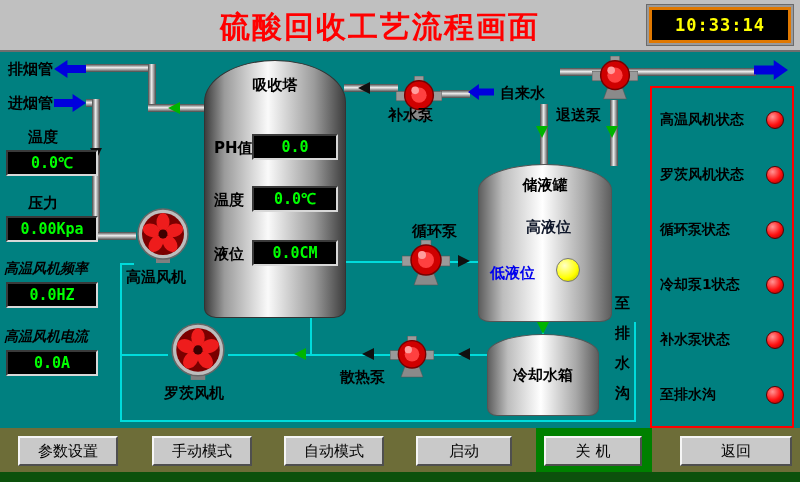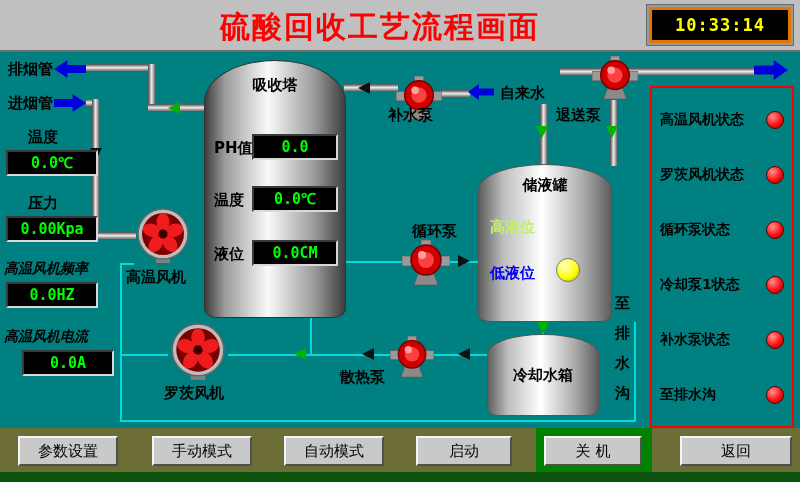--- a/index.html
+++ b/index.html
@@ -67,21 +67,21 @@
   .btnbar { position:absolute; left:0; top:428px; width:800px; height:44px; background:#6d6d38; z-index:2; }
   .green-pad { position:absolute; left:536px; top:428px; width:116px; height:44px; background:#008000; z-index:3; }
   .hmi-btn { position:absolute; top:436px; height:30px; background:#c9c9c9; color:#000; font-size:15px;
              font-family:"DejaVu Sans","Liberation Sans",sans-serif; z-index:4; cursor:pointer;
              border-top:2px solid #f5f5f5; border-left:2px solid #f5f5f5;
              border-bottom:2px solid #4f4f4f; border-right:2px solid #4f4f4f; }
   .bottom-strip { position:absolute; left:0; top:472px; width:800px; height:10px; background:#0c510c; z-index:2; }
 
   .drain { position:absolute; left:613px; top:288px; width:19px; font-size:15px; font-weight:bold; color:#000;
            line-height:30px; text-align:center; word-break:break-all; z-index:4; }
-  .red-txt { color:#bef264; }
+  .red-txt { color:#0f172a;margin-left:36px; }
   .blue-txt { color:#0000ee; }
 </style>
 </head>
 <body>
 
 <div class="screen">
 
   <div class="titlebar">
     <div class="title">硫酸回收工艺流程画面</div>
     <div class="clock-outer">
@@ -135,21 +135,21 @@
   <div class="lbl" style="left:28px; top:128px;">温度</div>
   <div class="display" style="left:6px; top:150px; width:92px; height:26px;">0.0℃</div>
 
   <div class="lbl" style="left:28px; top:194px;">压力</div>
   <div class="display" style="left:6px; top:216px; width:92px; height:26px;">0.00Kpa</div>
 
   <div class="lbl lbl-sm" style="left:4px; top:260px;">高温风机频率</div>
   <div class="display" style="left:6px; top:282px; width:92px; height:26px;">0.0HZ</div>
 
   <div class="lbl lbl-sm" style="left:4px; top:328px;">高温风机电流</div>
-  <div class="display" style="left:6px; top:350px; width:92px; height:26px;margin-left:16px;">0.0A</div>
+  <div class="display" style="left:6px; top:350px; width:92px; height:26px;">0.0A</div>
 
   <div class="tower"></div>
   <div class="vessel-title" style="left:204px; top:76px; width:142px;">吸收塔</div>
 
   <div class="lbl" style="left:214px; top:139px;">PH值</div>
   <div class="display" style="left:252px; top:134px; width:86px; height:26px;">0.0</div>
 
   <div class="lbl" style="left:214px; top:191px;">温度</div>
   <div class="display" style="left:252px; top:186px; width:86px; height:26px;">0.0℃</div>
 

